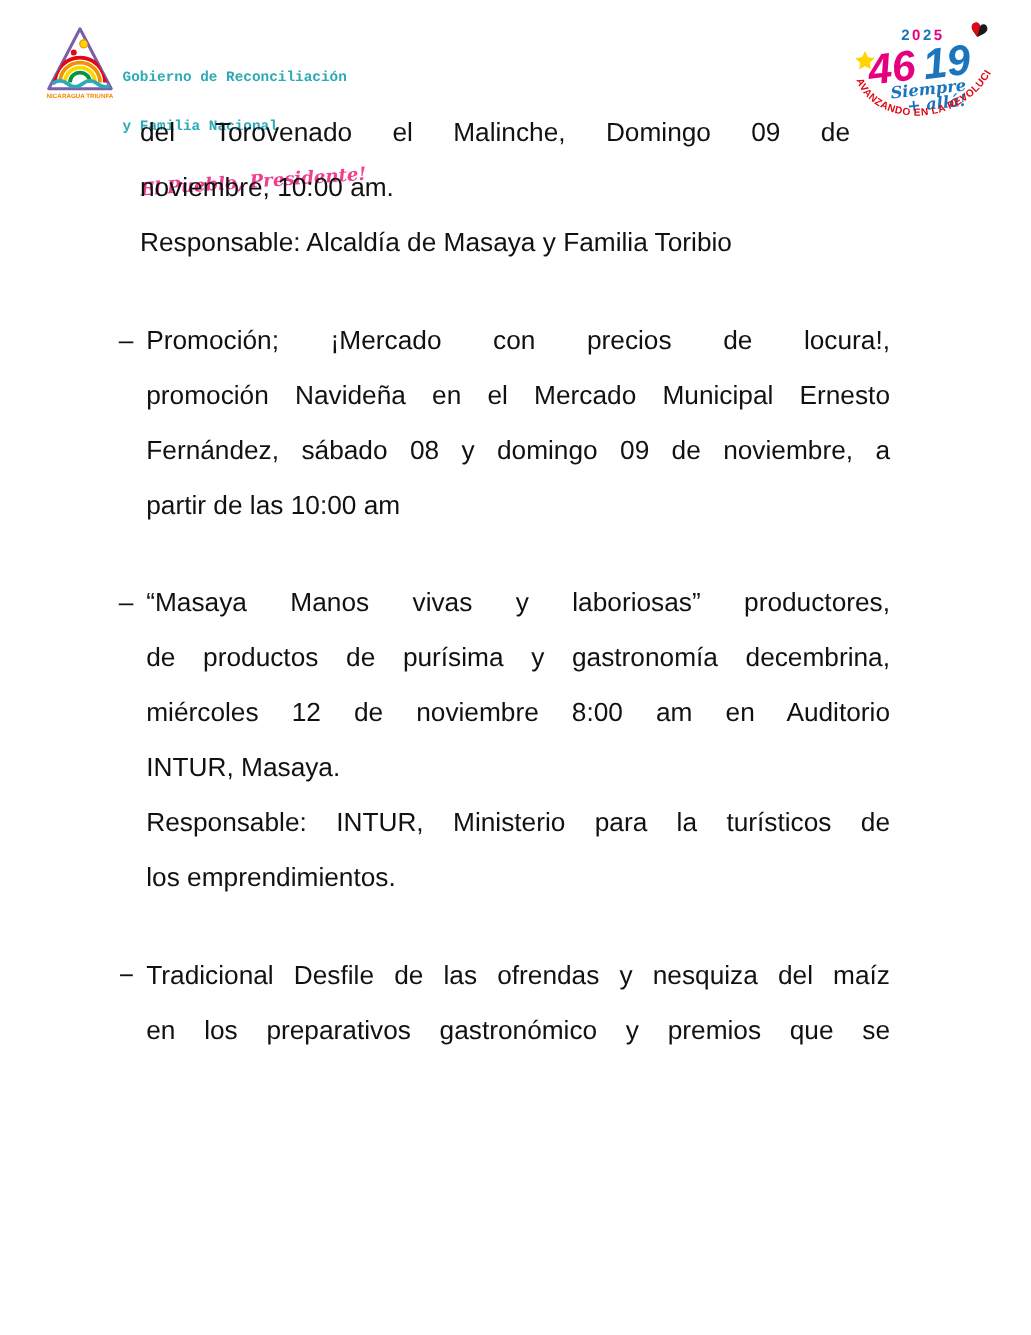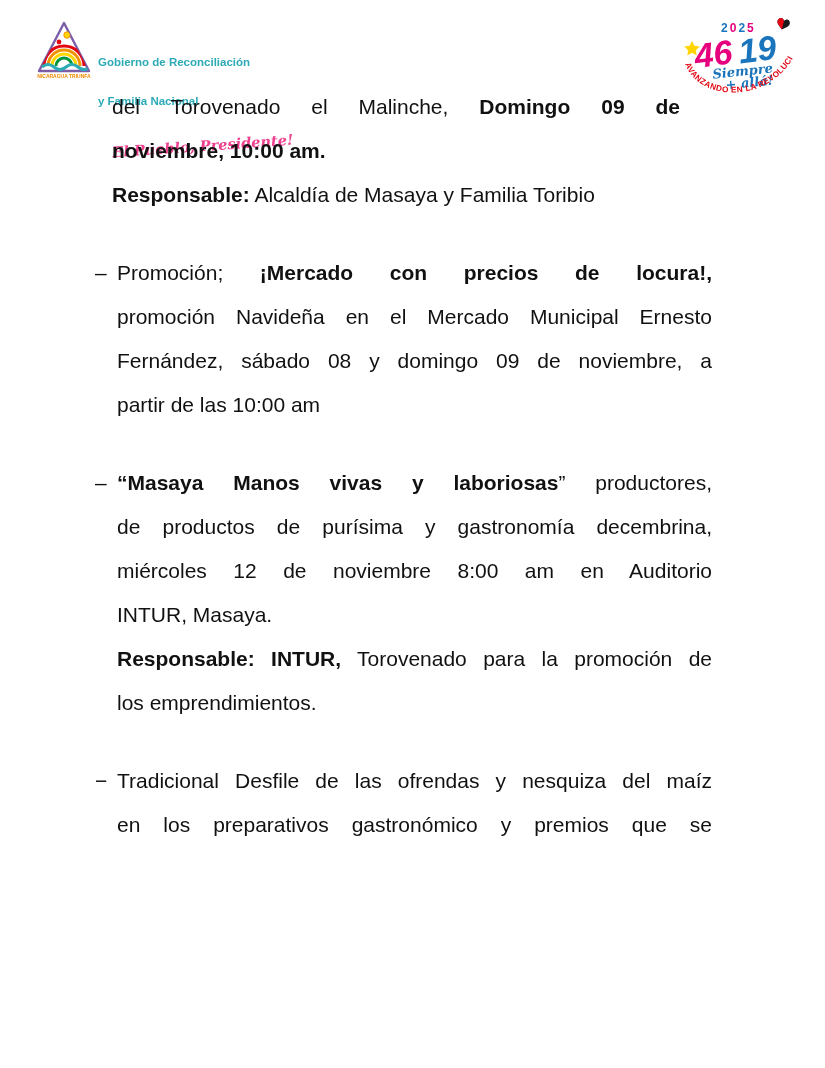--- a/index.html
+++ b/index.html
@@ -9,21 +9,21 @@
     background:#ffffff;
     overflow:hidden;
     font-family:"Liberation Sans",sans-serif;
   }
 
   
   .gov-logo{position:absolute;left:36px;top:20px;display:flex;align-items:flex-start;}
   .gov-emblem{width:56px;height:62px;flex:none;}
   .gov-text{margin-left:6px;padding-top:10px;}
   .gov-title{
-    font-family:Liberation Sans, sans-serif;
+    font-family:Liberation Mono, monospace;
     font-weight:bold;font-size:11.5px;line-height:13px;
     color:#2caab6;white-space:pre;
   }
   .gov-slogan{
     font-family:"DejaVu Serif",serif;
     font-style:italic;font-weight:bold;
     font-size:14.5px;color:#ef3f8f;
     transform:rotate(-4deg);
     margin:3px 0 0 14px;white-space:nowrap;
   }
@@ -38,21 +38,21 @@
     width:22px;flex:none;
     font-size:21px;line-height:44px;color:#111;
   }
   .lines{width:595px;}
   .block.no-bullet .lines{width:568px;margin-left:17px;}
   .line{
     font-size:21px;line-height:44px;color:#111;
     text-align:justify;white-space:normal;
   }
   .line.j{text-align-last:justify;}
-  .line .b{font-weight:bold;}
+  .line .b{font-weight:normal;}
 </style>
 </head>
 <body>
 
 <div class="page">
 
   <div class="gov-logo">
     <svg class="gov-emblem" viewBox="0 0 56 62">
       <defs>
         <clipPath id="triclip">
@@ -127,21 +127,21 @@
           <div class="line"><span>partir de las 10:00 am</span></div>
         </div>
       </div>
       <div class="block">
         <div class="bullet">–</div>
         <div class="lines">
           <div class="line j"><span class="b">“Masaya Manos vivas y laboriosas</span><span>” productores,</span></div>
           <div class="line j"><span>de productos de purísima y gastronomía decembrina,</span></div>
           <div class="line j"><span>miércoles 12 de noviembre 8:00 am en Auditorio</span></div>
           <div class="line"><span>INTUR, Masaya.</span></div>
-          <div class="line j"><span class="b">Responsable: INTUR,</span><span> Torovenado para la promoción de</span></div>
+          <div class="line j"><span class="b">Responsable: INTUR,</span><span> Ministerio para la turísticos de</span></div>
           <div class="line"><span>los emprendimientos.</span></div>
         </div>
       </div>
       <div class="block">
         <div class="bullet">−</div>
         <div class="lines">
           <div class="line j"><span>Tradicional Desfile de las ofrendas y nesquiza del maíz</span></div>
           <div class="line j"><span>en los preparativos gastronómico y premios que se</span></div>
         </div>
       </div>

